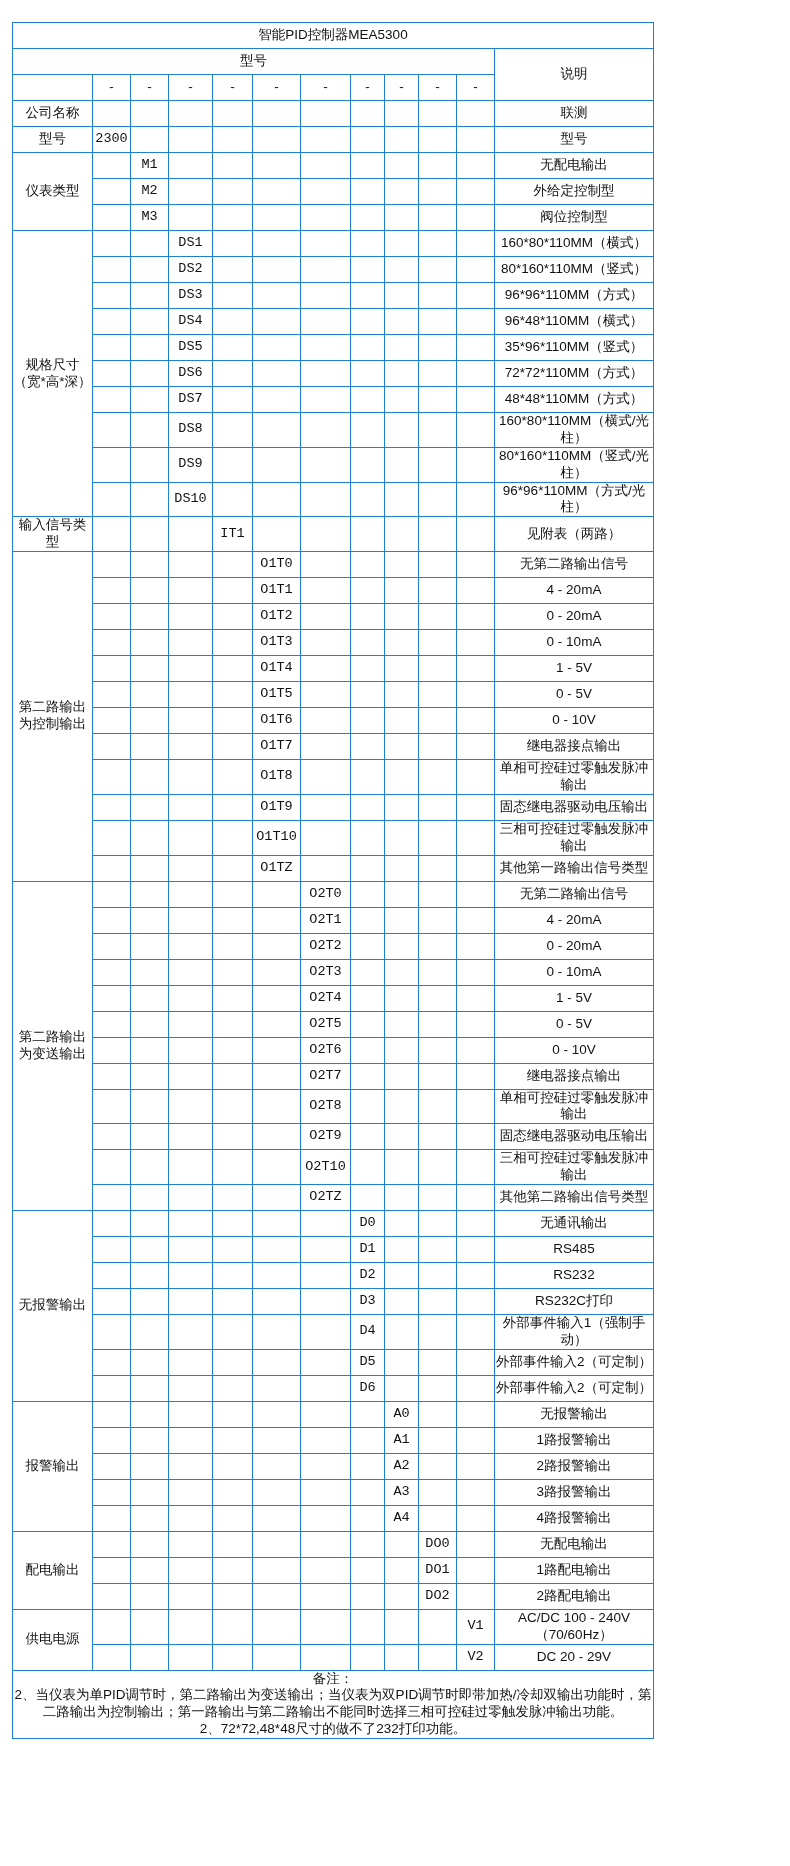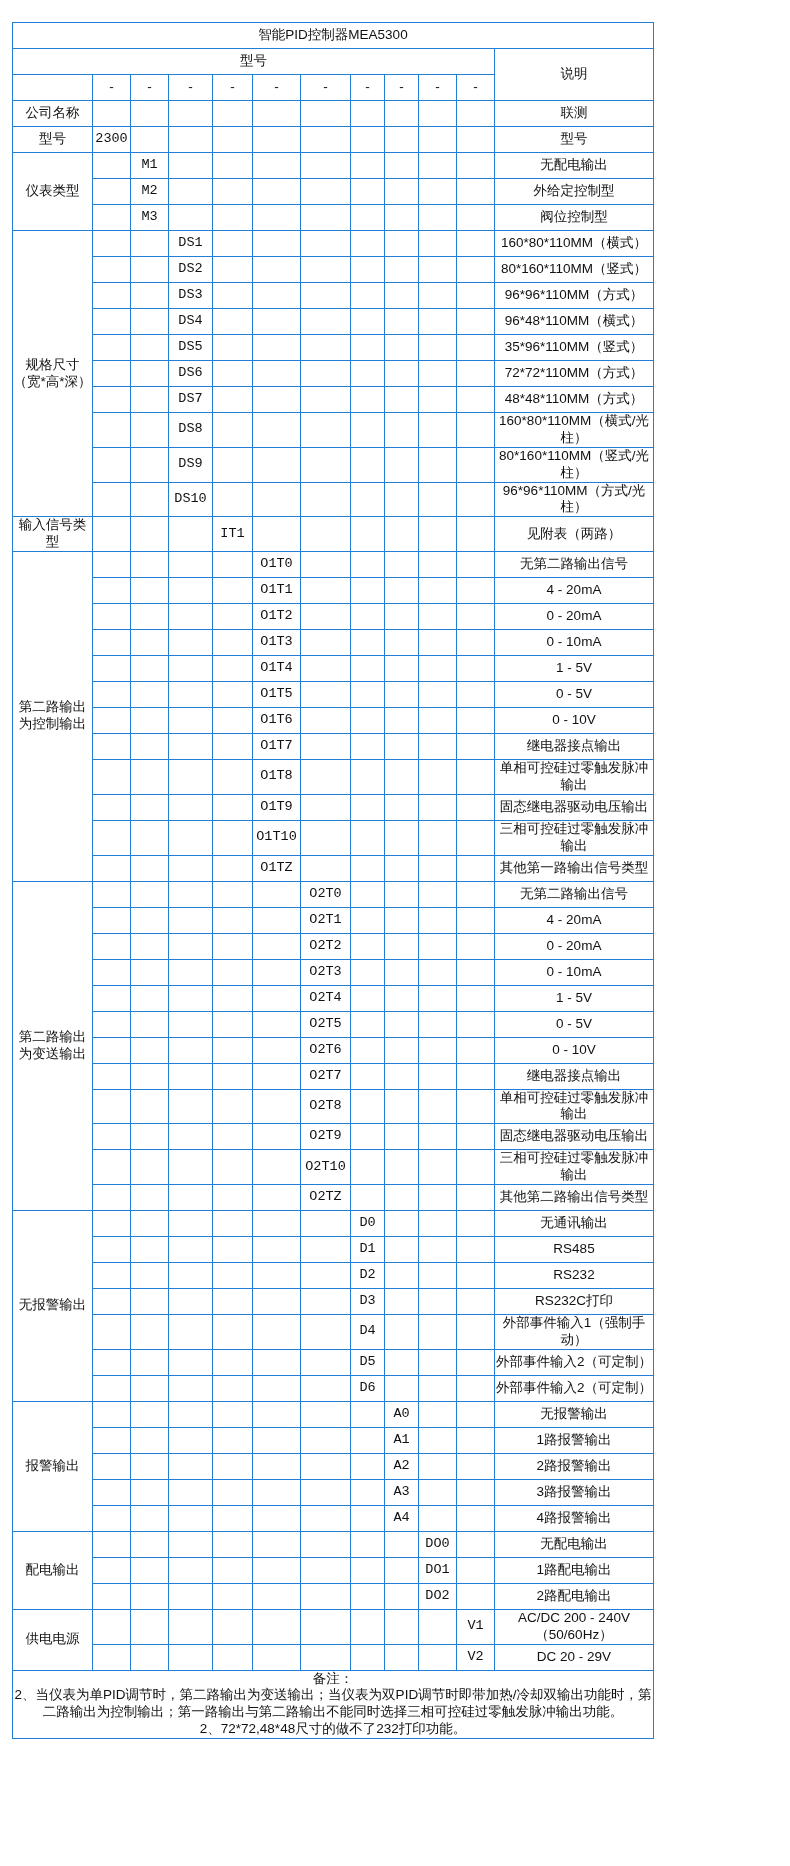--- a/index.html
+++ b/index.html
@@ -816,21 +816,21 @@
           <td class="empty"></td>
           <td class="empty"></td>
           <td class="empty"></td>
           <td class="empty"></td>
           <td class="empty"></td>
           <td class="empty"></td>
           <td class="empty"></td>
           <td class="empty"></td>
           <td class="empty"></td>
           <td class="code">V1</td>
-          <td class="desc">AC/DC 200 - 240V（50/60Hz）</td>
+          <td class="desc">AC/DC 100 - 240V（70/60Hz）</td>
         </tr>
         <tr>
           <td class="empty"></td>
           <td class="empty"></td>
           <td class="empty"></td>
           <td class="empty"></td>
           <td class="empty"></td>
           <td class="empty"></td>
           <td class="empty"></td>
           <td class="empty"></td>

